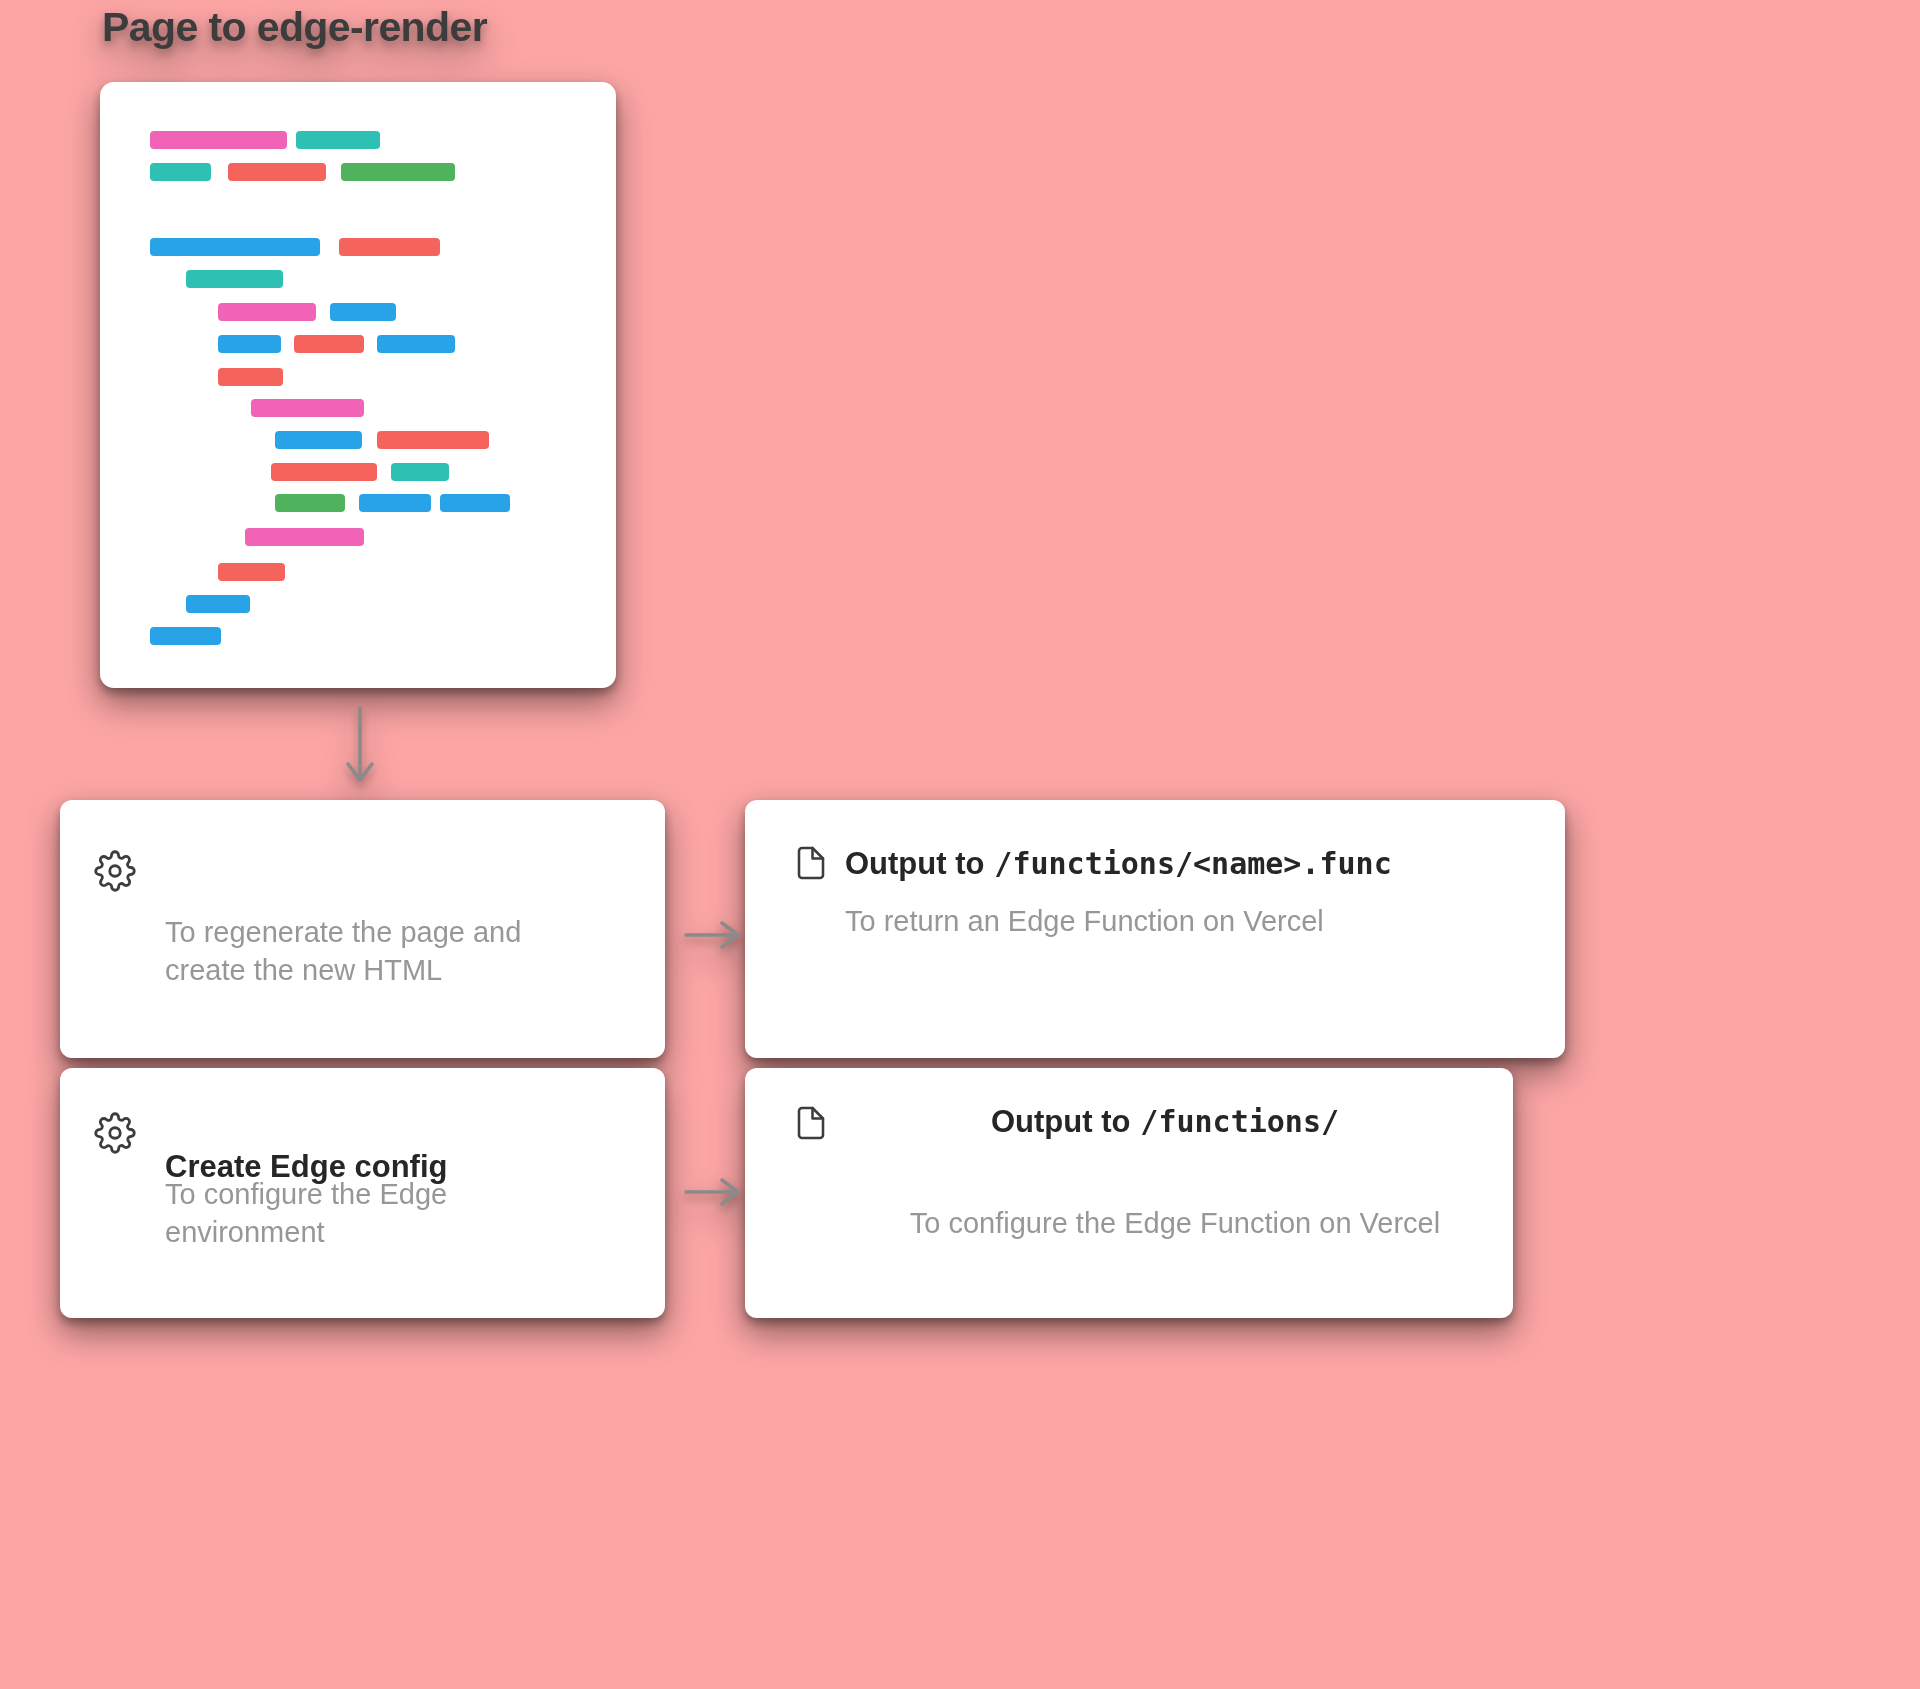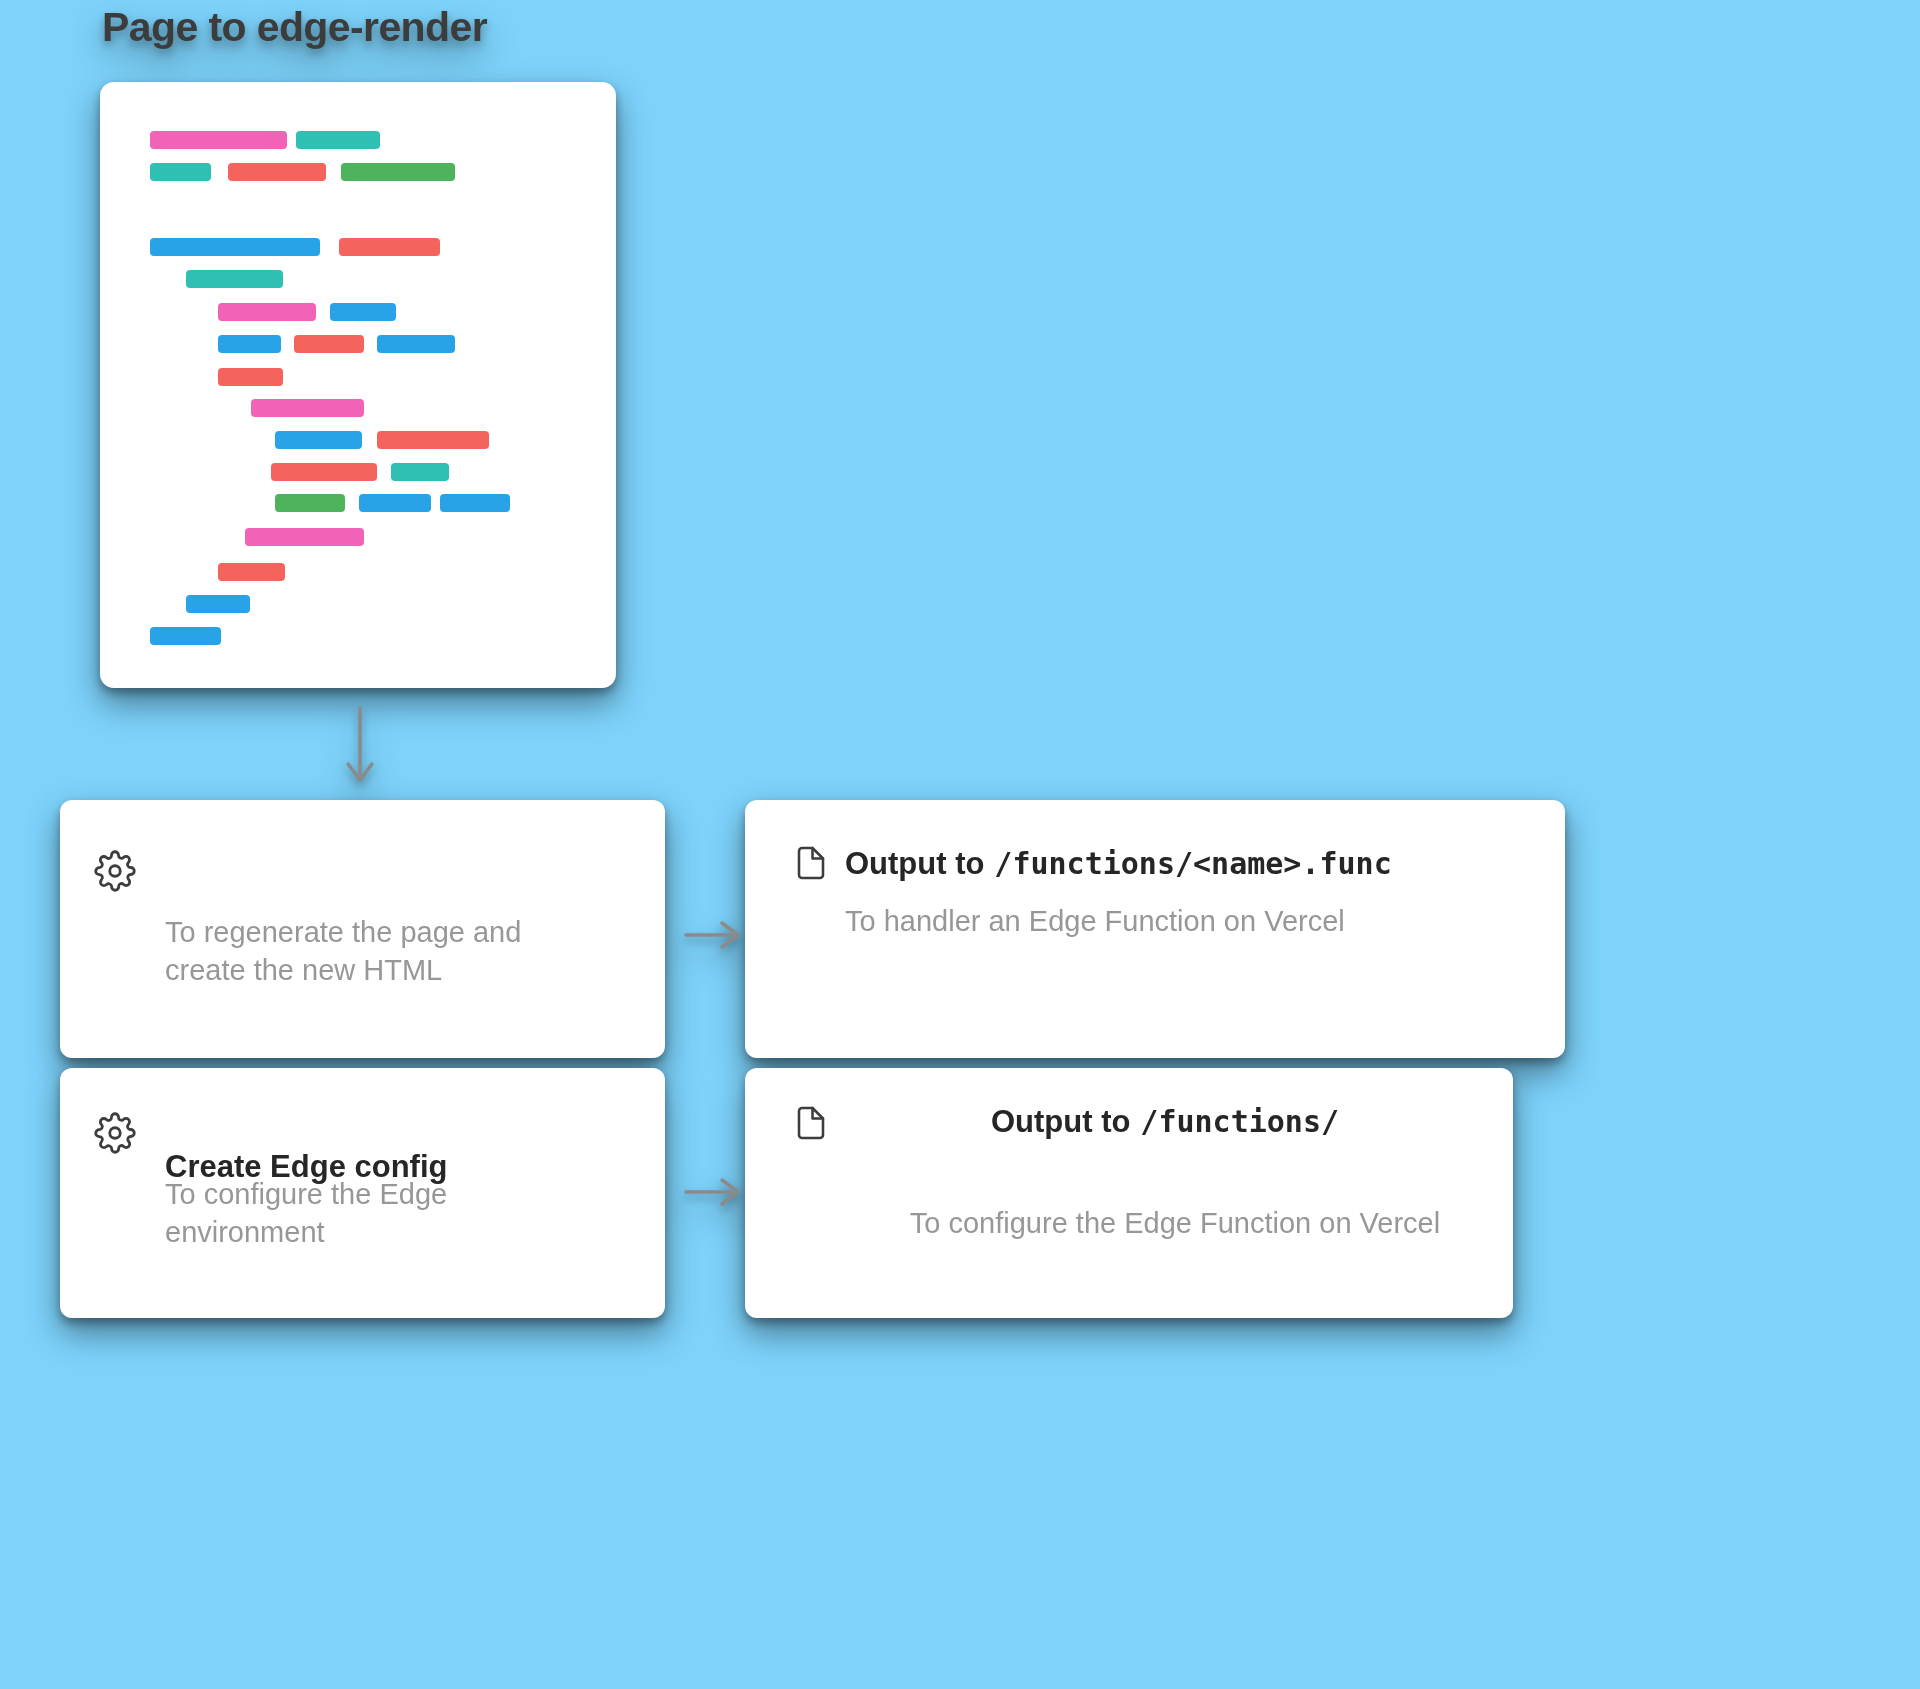--- a/index.html
+++ b/index.html
@@ -1,17 +1,17 @@
 <!DOCTYPE html>
 <html><head>
 <meta charset="utf-8">
 <style>
   html,body { margin:0; padding:0; background:#ffffff; }
   .canvas {
-    position:relative; width:1920px; height:1689px; background:#7dd3fc; overflow:hidden;
+    position:relative; width:1920px; height:1689px; background:#fca5a5; overflow:hidden;
     font-family:"Liberation Sans","DejaVu Sans",sans-serif;
   }
   
   .shadow-layer {
     position:absolute; inset:0;
     filter: drop-shadow(0 5px 5px rgba(0,0,0,0.32)) drop-shadow(0 14px 16px rgba(0,0,0,0.42));
   }
   .page-title {
     position:absolute; left:102px; top:4px;
     font-size:41px; font-weight:700; color:#3c3c3c; letter-spacing:-0.6px;
@@ -105,21 +105,21 @@
     <div class="flow-card" id="card-handler-output">
       <div class="card-icon" style="left:48px; top:45px;">
         <svg width="36" height="36" viewBox="0 0 24 24" fill="none" stroke="currentColor" stroke-width="1.7" stroke-linecap="round" stroke-linejoin="round">
           <path d="M13 2H6a2 2 0 0 0-2 2v16a2 2 0 0 0 2 2h12a2 2 0 0 0 2-2V9z"></path>
           <polyline points="13 2 13 9 20 9"></polyline>
         </svg>
       </div>
       <div class="card-title" style="left:100px; top:42px; width:640px;">
         <span>Output to</span><span class="mono mono-first">/functions/&lt;name&gt;.func</span>
       </div>
-      <div class="card-sub" style="left:100px; top:103px; width:640px;">To handler an Edge Function on Vercel</div>
+      <div class="card-sub" style="left:100px; top:103px; width:640px;">To return an Edge Function on Vercel</div>
     </div>
 
     <div class="flow-card" id="card-config">
       <div class="card-icon" style="left:34px; top:44px;">
         <svg width="42" height="42" viewBox="0 0 24 24" fill="none" stroke="currentColor" stroke-width="1.6" stroke-linecap="round" stroke-linejoin="round">
           <circle cx="12" cy="12" r="3"></circle>
           <path d="M19.4 15a1.65 1.65 0 0 0 .33 1.82l.06.06a2 2 0 0 1 0 2.83 2 2 0 0 1-2.83 0l-.06-.06a1.65 1.65 0 0 0-1.82-.33 1.65 1.65 0 0 0-1 1.51V21a2 2 0 0 1-2 2 2 2 0 0 1-2-2v-.09A1.65 1.65 0 0 0 9 19.4a1.65 1.65 0 0 0-1.82.33l-.06.06a2 2 0 0 1-2.83 0 2 2 0 0 1 0-2.83l.06-.06a1.65 1.65 0 0 0 .33-1.82 1.65 1.65 0 0 0-1.51-1H3a2 2 0 0 1-2-2 2 2 0 0 1 2-2h.09A1.65 1.65 0 0 0 4.6 9a1.65 1.65 0 0 0-.33-1.82l-.06-.06a2 2 0 0 1 0-2.83 2 2 0 0 1 2.83 0l.06.06a1.65 1.65 0 0 0 1.82.33H9a1.65 1.65 0 0 0 1-1.51V3a2 2 0 0 1 2-2 2 2 0 0 1 2 2v.09a1.65 1.65 0 0 0 1 1.51 1.65 1.65 0 0 0 1.82-.33l.06-.06a2 2 0 0 1 2.83 0 2 2 0 0 1 0 2.83l-.06.06a1.65 1.65 0 0 0-.33 1.82V9a1.65 1.65 0 0 0 1.51 1H21a2 2 0 0 1 2 2 2 2 0 0 1-2 2h-.09a1.65 1.65 0 0 0-1.51 1z"></path>
         </svg>
       </div>
       <div class="card-title" style="left:105px; top:46px;margin-top:31px;">Create Edge config</div>

